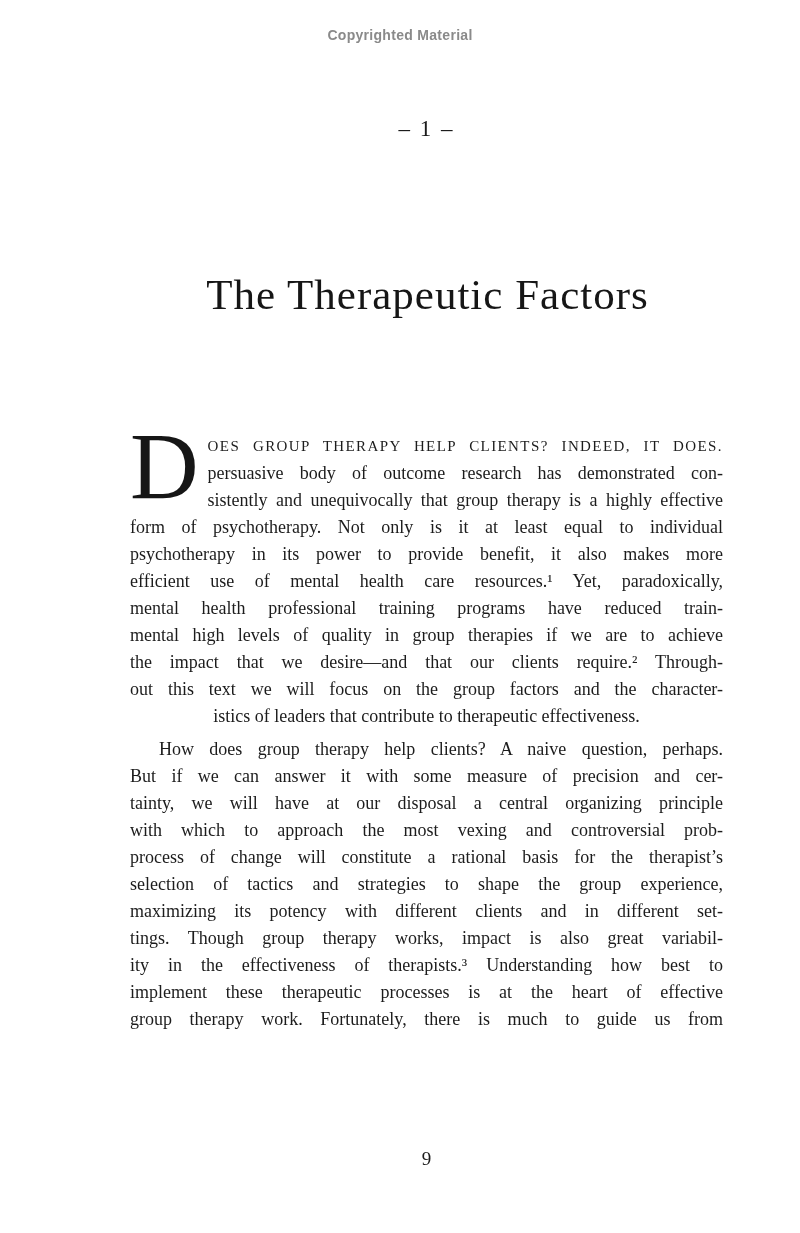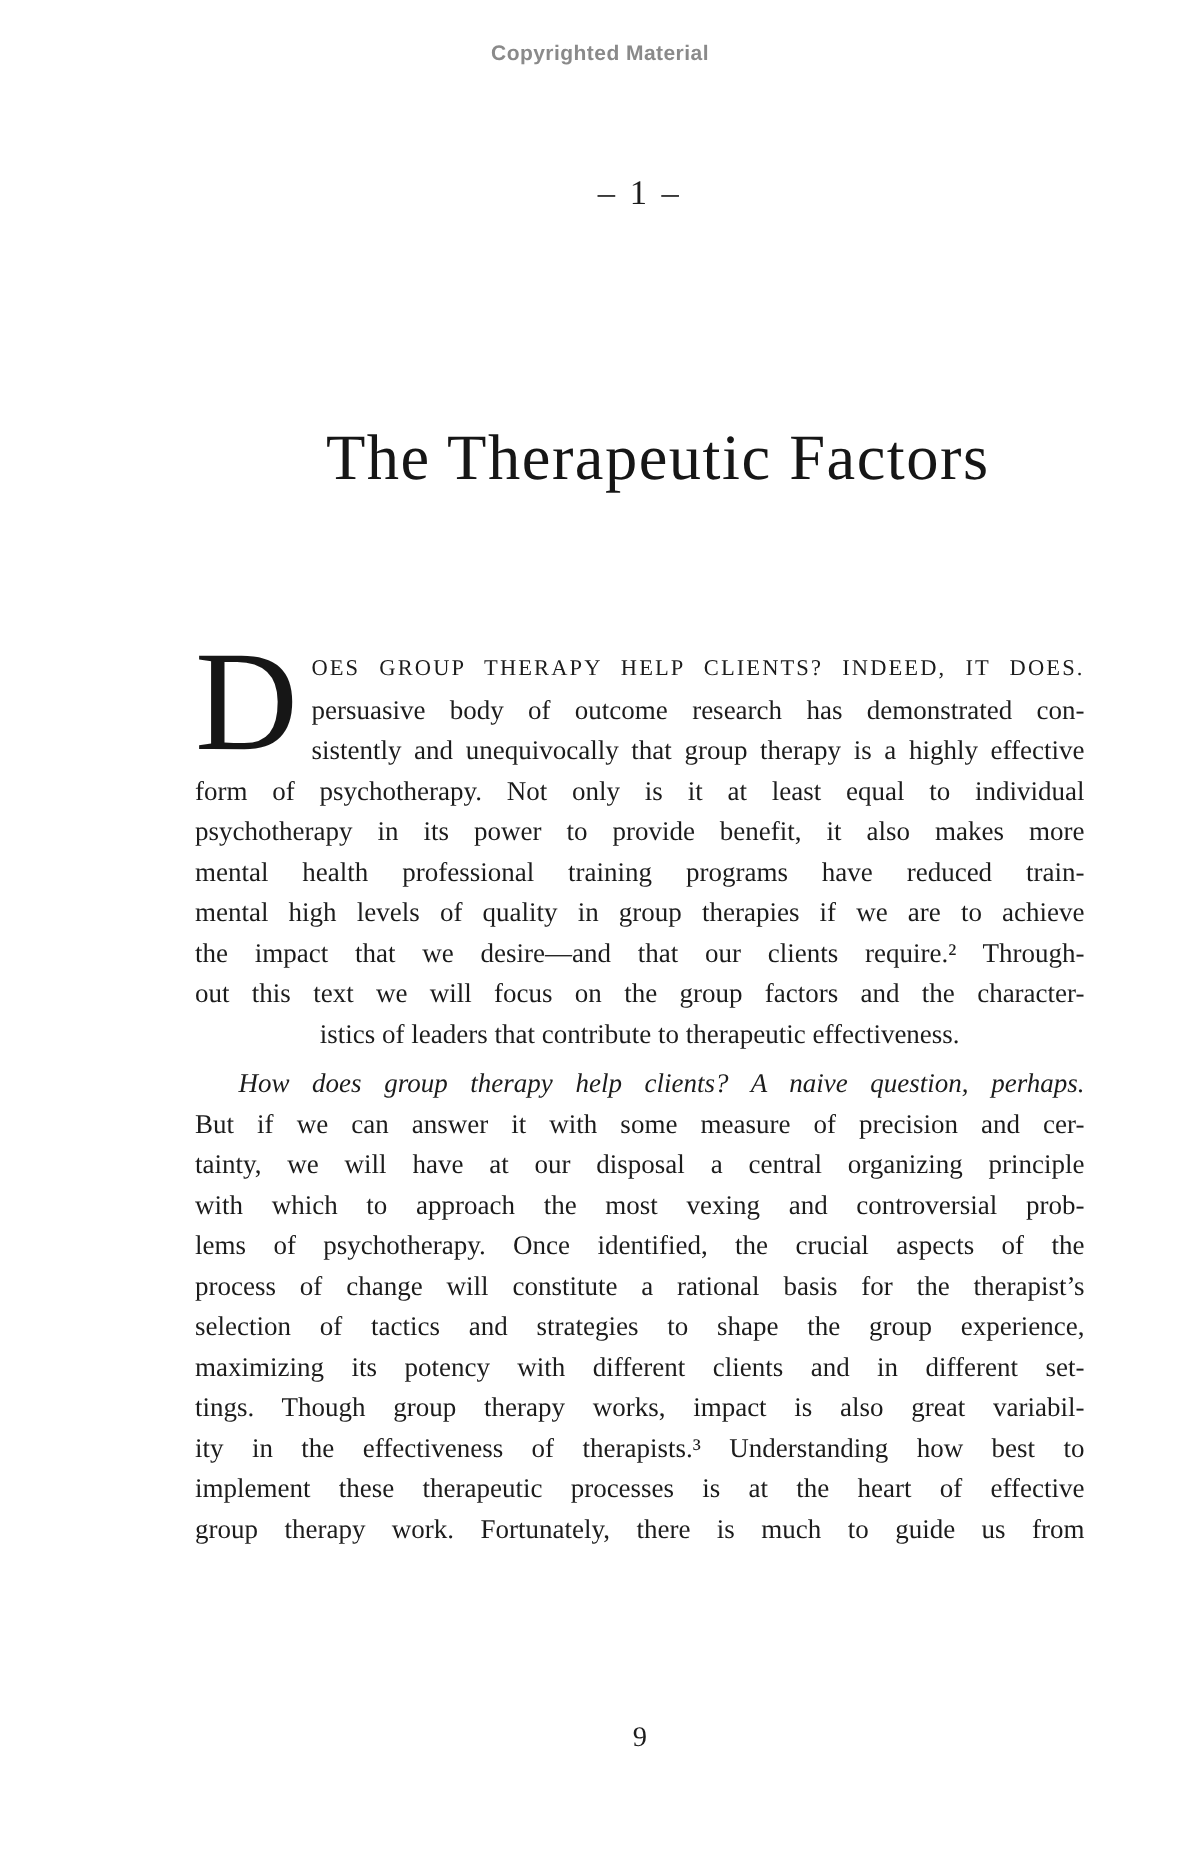--- a/index.html
+++ b/index.html
@@ -37,21 +37,21 @@
     font-family: "Liberation Serif", serif;
     font-size: 23px;
     letter-spacing: 2px;
     color: #1c1c1c;
   }
   .title {
     position: absolute;
     top: 269px;
     left: 104px;
     width: 645px;
-    margin: 12px;
+    margin: 1px;
     text-align: center;
     font-family: "Liberation Serif", serif;
     font-weight: 400;
     font-size: 43px;
     letter-spacing: 1px;
     color: #161616;
   }
   .body-text {
     position: absolute;
     top: 433px;
@@ -73,21 +73,21 @@
   }
   .bline::after {
     content: "";
     display: inline-block;
     width: 100%;
     height: 0;
   }
   
   .para.first .bline:last-child { text-align: center; }
   
-  .para.second .bline:first-child { text-indent: 29px; font-style: italic; }
+  .para.second .bline:first-child { text-indent: 29px; }
 
   .dropcap {
     float: left;
     font-family: "Liberation Serif", serif;
     font-size: 95px;
     line-height: 64px;
     height: 66px;
     margin: 2px 9px 0 0;
     color: #161616;
   }
@@ -121,34 +121,34 @@
   <div class="body-text">
 
     <div class="para first">
       <span class="dropcap">D</span>
       <div class="bline lead">OES GROUP THERAPY HELP CLIENTS? INDEED, IT DOES. A</div>
 
     <div class="bline">persuasive body of outcome research has demonstrated con-</div>
         <div class="bline">sistently and unequivocally that group therapy is a highly effective</div>
         <div class="bline">form of psychotherapy. Not only is it at least equal to individual</div>
         <div class="bline">psychotherapy in its power to provide benefit, it also makes more</div>
+        <div class="bline">efficient use of mental health care resources.¹ Yet, paradoxically,</div>
         <div class="bline">mental health professional training programs have reduced train-</div>
         <div class="bline">mental high levels of quality in group therapies if we are to achieve</div>
         <div class="bline">the impact that we desire—and that our clients require.² Through-</div>
         <div class="bline">out this text we will focus on the group factors and the character-</div>
         <div class="bline">istics of leaders that contribute to therapeutic effectiveness.</div>
       </div>
 
     <div class="para second">
 
     <div class="bline">How does group therapy help clients? A naive question, perhaps.</div>
         <div class="bline">But if we can answer it with some measure of precision and cer-</div>
         <div class="bline">tainty, we will have at our disposal a central organizing principle</div>
         <div class="bline">with which to approach the most vexing and controversial prob-</div>
-        <div class="bline">lems of psychotherapy. Once identified, the crucial aspects of the</div>
         <div class="bline">process of change will constitute a rational basis for the therapist’s</div>
         <div class="bline">selection of tactics and strategies to shape the group experience,</div>
         <div class="bline">maximizing its potency with different clients and in different set-</div>
         <div class="bline">tings. Though group therapy works, impact is also great variabil-</div>
         <div class="bline">ity in the effectiveness of therapists.³ Understanding how best to</div>
         <div class="bline">implement these therapeutic processes is at the heart of effective</div>
         <div class="bline">group therapy work. Fortunately, there is much to guide us from</div>
       </div>
 
   </div>

